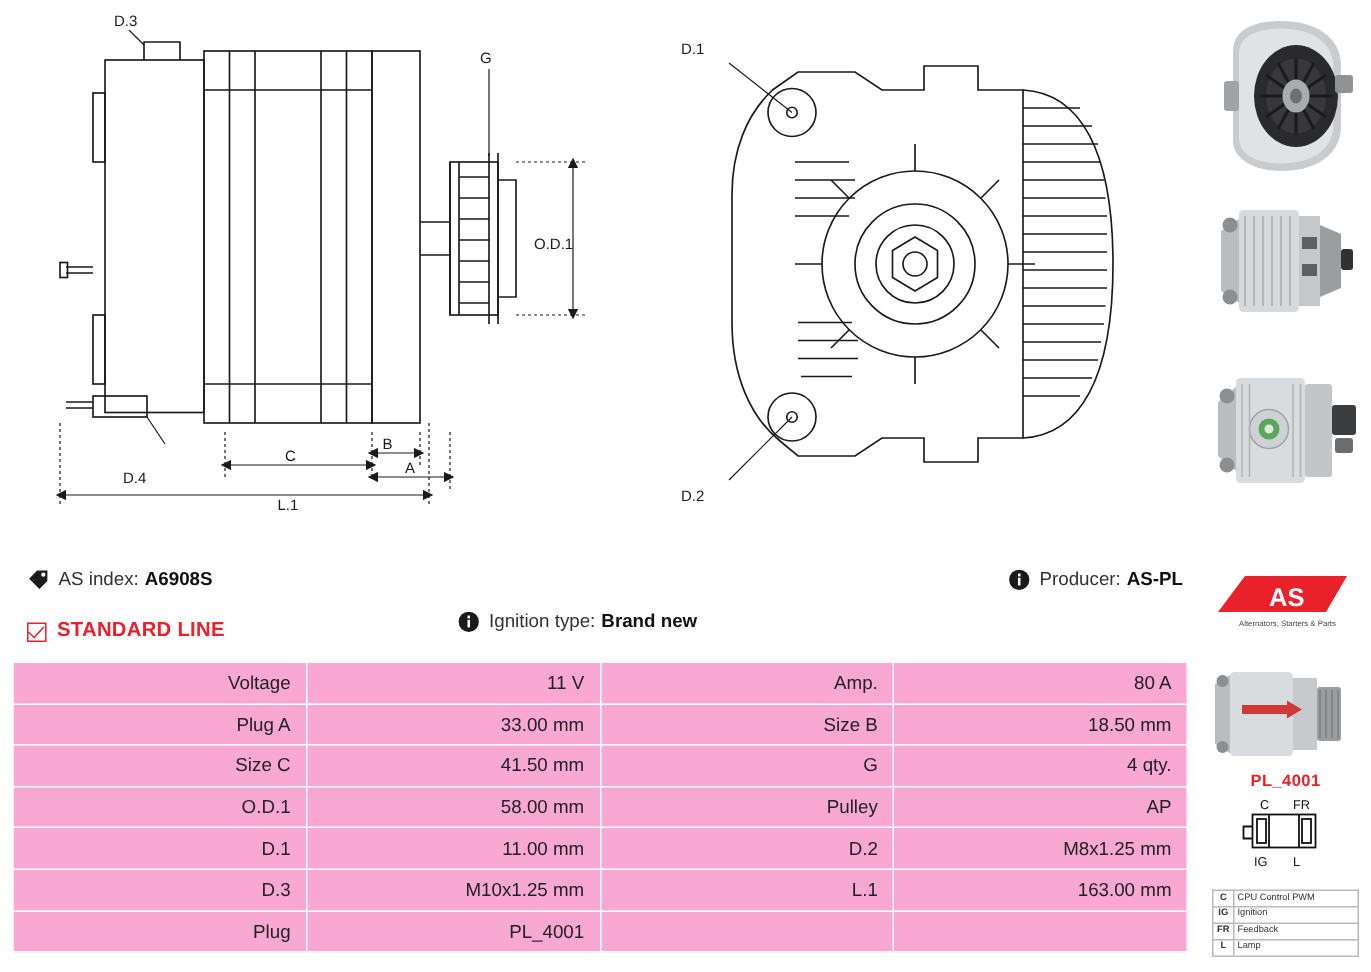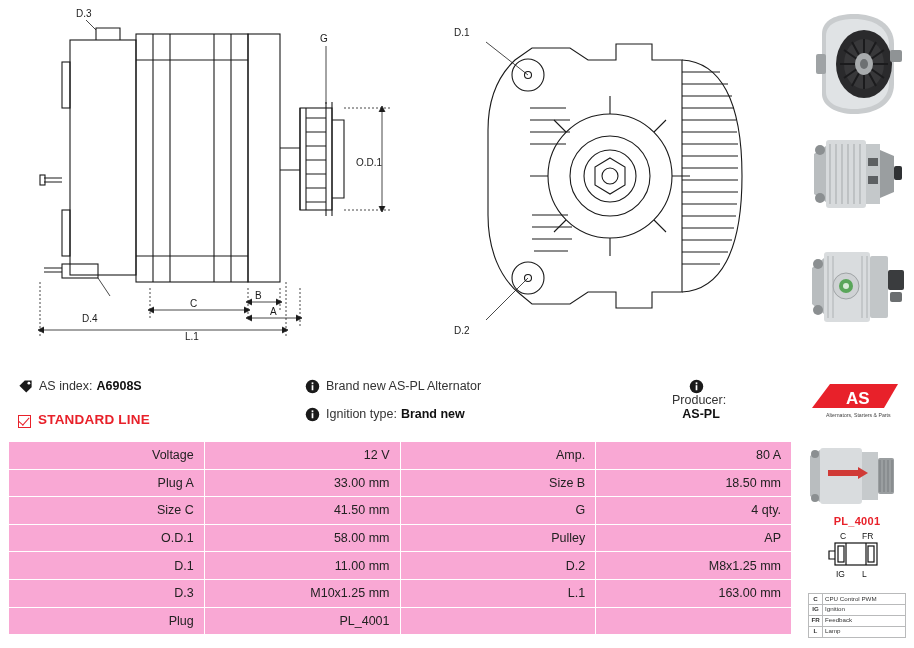--- a/index.html
+++ b/index.html
@@ -284,61 +284,51 @@
         </span>
         <span class="lbl">AS index:</span>
         <span class="val">A6908S</span>
       </div>
 
       <div class="info-line" style="left:18px; top:44px;">
         <span class="chk"></span>
         <span class="stdline">STANDARD LINE</span>
       </div>
 
-      <div class="info-line" style="left:305px; top:10px;">
-        <span class="ico">
-          <svg width="15" height="15" viewBox="0 0 16 16">
-              <circle cx="8" cy="8" r="7.2" fill="#1a1a1a"></circle>
-              <rect x="7.1" y="6.6" width="1.8" height="5.4" fill="#fff"></rect>
-              <rect x="7.1" y="3.6" width="1.8" height="2" fill="#fff"></rect>
-            </svg>
-        </span>
-        <span class="lbl">Brand new AS-PL Alternator</span>
-      </div>
 
       <div class="info-line" style="left:305px; top:38px;">
         <span class="ico">
           <svg width="15" height="15" viewBox="0 0 16 16">
               <circle cx="8" cy="8" r="7.2" fill="#1a1a1a"></circle>
               <rect x="7.1" y="6.6" width="1.8" height="5.4" fill="#fff"></rect>
               <rect x="7.1" y="3.6" width="1.8" height="2" fill="#fff"></rect>
             </svg>
         </span>
         <span class="lbl">Ignition type:</span>
         <span class="val">Brand new</span>
       </div>
 
-      <div class="info-line" style="left:672px; top:10px;flex-direction:column;">
+      <div class="info-line" style="left:672px; top:10px;">
         <span class="ico">
           <svg width="15" height="15" viewBox="0 0 16 16">
               <circle cx="8" cy="8" r="7.2" fill="#1a1a1a"></circle>
               <rect x="7.1" y="6.6" width="1.8" height="5.4" fill="#fff"></rect>
               <rect x="7.1" y="3.6" width="1.8" height="2" fill="#fff"></rect>
             </svg>
         </span>
         <span class="lbl">Producer:</span>
         <span class="val">AS-PL</span>
       </div>
     </div>
 
     <table class="spec-table">
       <tbody>
         <tr>
           <td class="k">Voltage</td>
-          <td class="v">12 V</td>
+          <td class="v">11 V</td>
           <td class="k">Amp.</td>
           <td class="v">80 A</td>
         </tr>
         <tr>
           <td class="k">Plug A</td>
           <td class="v">33.00 mm</td>
           <td class="k">Size B</td>
           <td class="v">18.50 mm</td>
         </tr>
         <tr>

